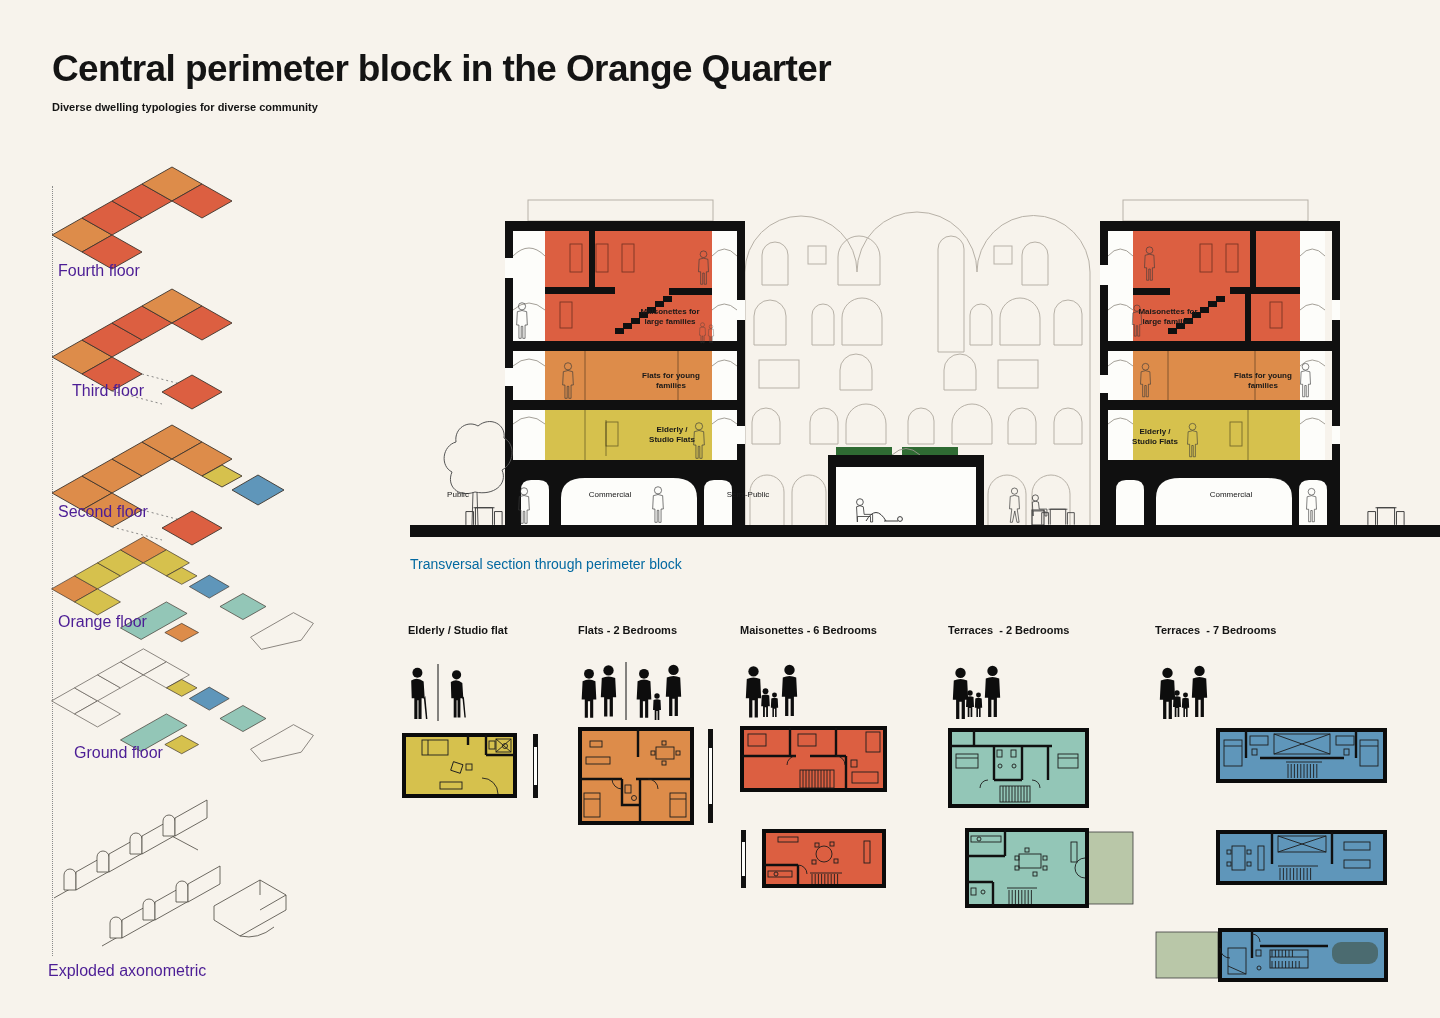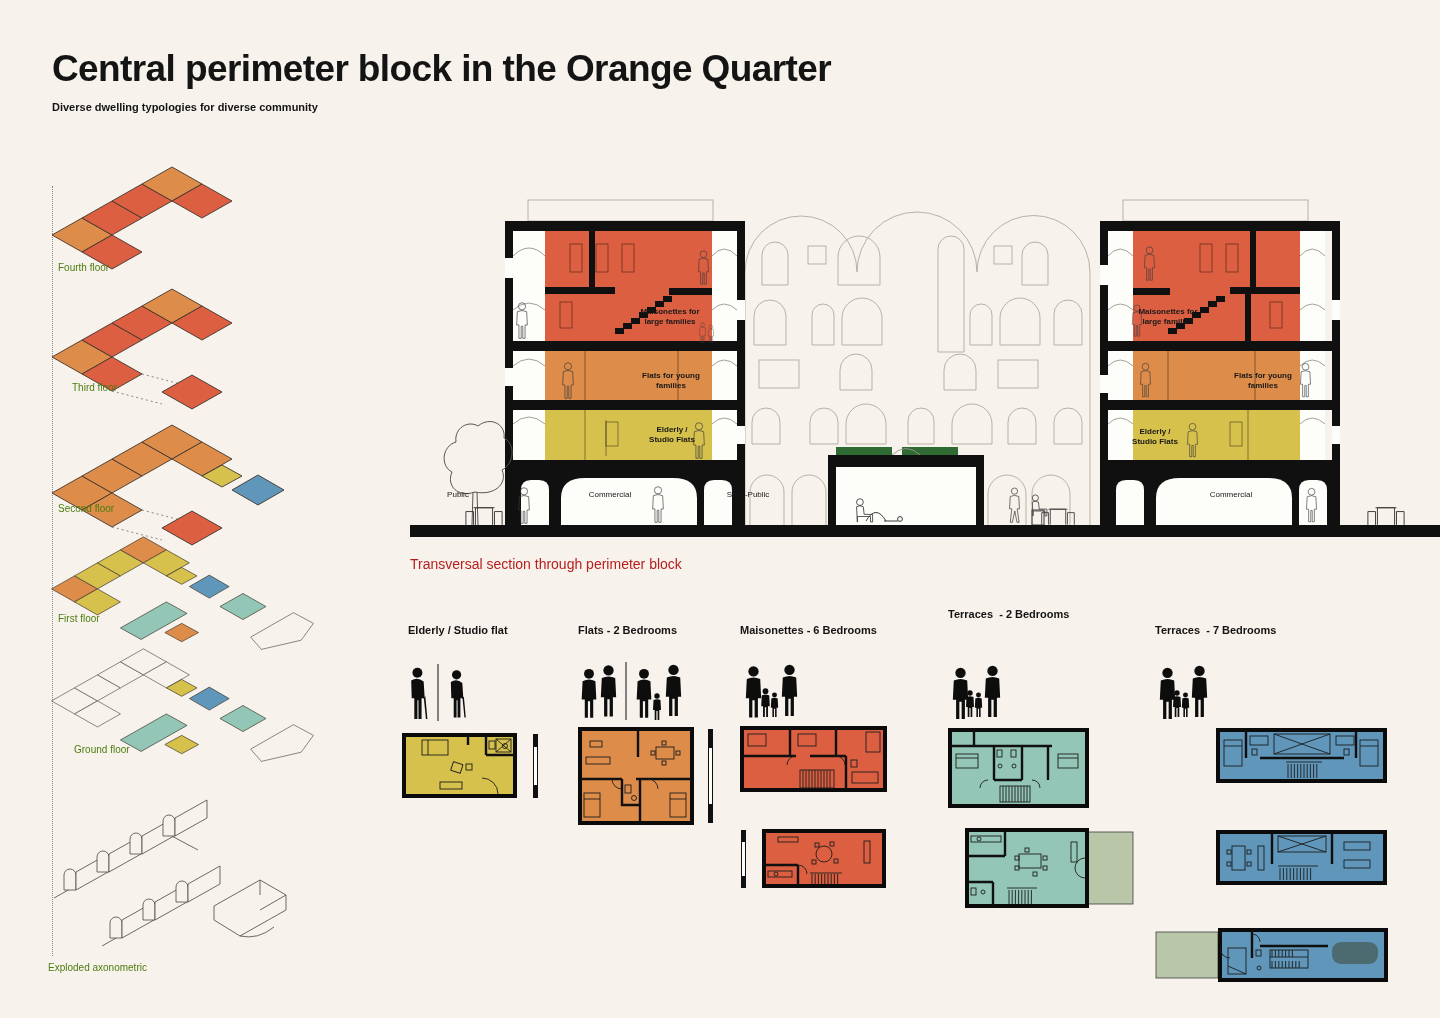--- a/index.html
+++ b/index.html
@@ -1,22 +1,22 @@
 <!DOCTYPE html>
 <html style="--bg: #f7f3ec; --ink: #141414; --line_gray: #b7b1a7; --red: #dc5f41; --orange: #dd8c4a; --yellow: #d6c14d; --teal: #93c6b7; --blue: #5f96ba; --sage: #b9c7a8; --green: #2f6b33; --car: #4b6b70;"><head>
 <meta charset="utf-8">
 <style>
   *{margin:0;padding:0;box-sizing:border-box}
   html,body{width:1440px;height:1018px}
   body{background:var(--bg,#f7f3ec);font-family:"Liberation Sans","DejaVu Sans",sans-serif;color:#141414;position:relative;overflow:hidden}
   .abs{position:absolute}
   .title{font-size:37px;font-weight:bold;letter-spacing:-.6px}
   .subtitle{font-size:11px;font-weight:bold}
-  .floor-label{font-size:10px;color:#4d7c0f}
-  .caption{font-size:14px;color:#b91c1c}
+  .floor-label{font-size:16px;color:#4c1d95}
+  .caption{font-size:14px;color:#0369a1}
   .typ-title{font-size:11px;font-weight:bold;white-space:pre}
   .vdot{border-left:1px dotted #8a8а8a;border-left:1px dotted #8a8a8a}
   svg{display:block;overflow:visible}
   .tile{stroke:#3e362e;stroke-width:.9}
   .tileo{fill:var(--bg);stroke:#5a554e;stroke-width:.9}
   .dash{stroke:#6b6b6b;stroke-width:.8;stroke-dasharray:2 3;fill:none}
   .blk{fill:#101010}
   .wht{fill:#fdfdfa}
   .gl{stroke:var(--line_gray,#b7b1a7);fill:none;stroke-width:1}
   .gl2{stroke:#9a958c;fill:none;stroke-width:.9}
@@ -119,21 +119,21 @@
     <polygon class="tile" fill="var(--yellow)" points="122,35 152,18 182,35 152,52"></polygon>
     <polygon class="tile" fill="var(--yellow)" points="32,86 62,69 92,86 62,103"></polygon>
     <polygon class="tile" fill="var(--yellow)" points="152,52 172,41 192,52 172,63"></polygon>
     <polygon class="tile" fill="var(--blue)" points="182,66 208,51 234,66 208,81"></polygon>
     <polygon class="tile" fill="var(--teal)" points="92,120 152,86 179,101 119,135"></polygon>
     <polygon class="tile" fill="var(--orange)" points="150,126 172,114 194,126 172,138"></polygon>
     <polygon class="tile" fill="var(--teal)" points="222,92 252,75 282,92 252,109"></polygon>
     <polygon class="tileo" points="262,132 318,100 344,114 328,136 276,148"></polygon>
   </g>
 </svg>
-<div class="abs floor-label" style="left:58px;top:613px">First floor</div>
+<div class="abs floor-label" style="left:58px;top:613px">Orange floor</div>
 
 <svg class="abs" style="left:50px;top:648px" width="268" height="115" viewBox="0 0 350 150">
   <g>
     <polygon class="tileo" points="2,69 32,52 62,69 32,86"></polygon>
     <polygon class="tileo" points="32,52 62,35 92,52 62,69"></polygon>
     <polygon class="tileo" points="62,35 92,18 122,35 92,52"></polygon>
     <polygon class="tileo" points="92,18 122,1 152,18 122,35"></polygon>
     <polygon class="tileo" points="122,35 152,18 182,35 152,52"></polygon>
     <polygon class="tileo" points="32,86 62,69 92,86 62,103"></polygon>
     <polygon class="tile" fill="var(--yellow)" points="152,52 172,41 192,52 172,63"></polygon>
@@ -370,21 +370,21 @@
     <text class="tb" x="745" y="264">Studio Flats</text>
     <text class="tr" x="821" y="317">Commercial</text>
   </g>
 </svg>
 
 <div class="abs caption" style="left:410px;top:556px">Transversal section through perimeter block</div>
 
 <div class="abs typ-title" style="left:408px;top:624px">Elderly / Studio flat</div>
 <div class="abs typ-title" style="left:578px;top:624px">Flats - 2 Bedrooms</div>
 <div class="abs typ-title" style="left:740px;top:624px">Maisonettes - 6 Bedrooms</div>
-<div class="abs typ-title" style="left:948px;top:608px">Terraces  - 2 Bedrooms</div>
+<div class="abs typ-title" style="left:948px;top:624px">Terraces  - 2 Bedrooms</div>
 <div class="abs typ-title" style="left:1155px;top:624px">Terraces  - 7 Bedrooms</div>
 
 <svg class="abs" style="left:405px;top:663px" width="74" height="62" viewBox="0 0 74 62">
   <use href="#fig-eld" class="fs" x="2" y="4" width="25" height="54"></use>
   <line x1="33" y1="1" x2="33" y2="58" stroke="#111" stroke-width="1"></line>
   <use href="#fig-eld" class="fs" x="42" y="6" width="23" height="51"></use>
 </svg>
 <svg class="abs" style="left:576px;top:660px" width="115" height="66" viewBox="0 0 115 66">
   <use href="#fig-s" class="fs" x="2" y="8" width="22" height="52"></use>
   <use href="#fig-s" class="fs" x="21" y="4" width="23" height="55"></use>

